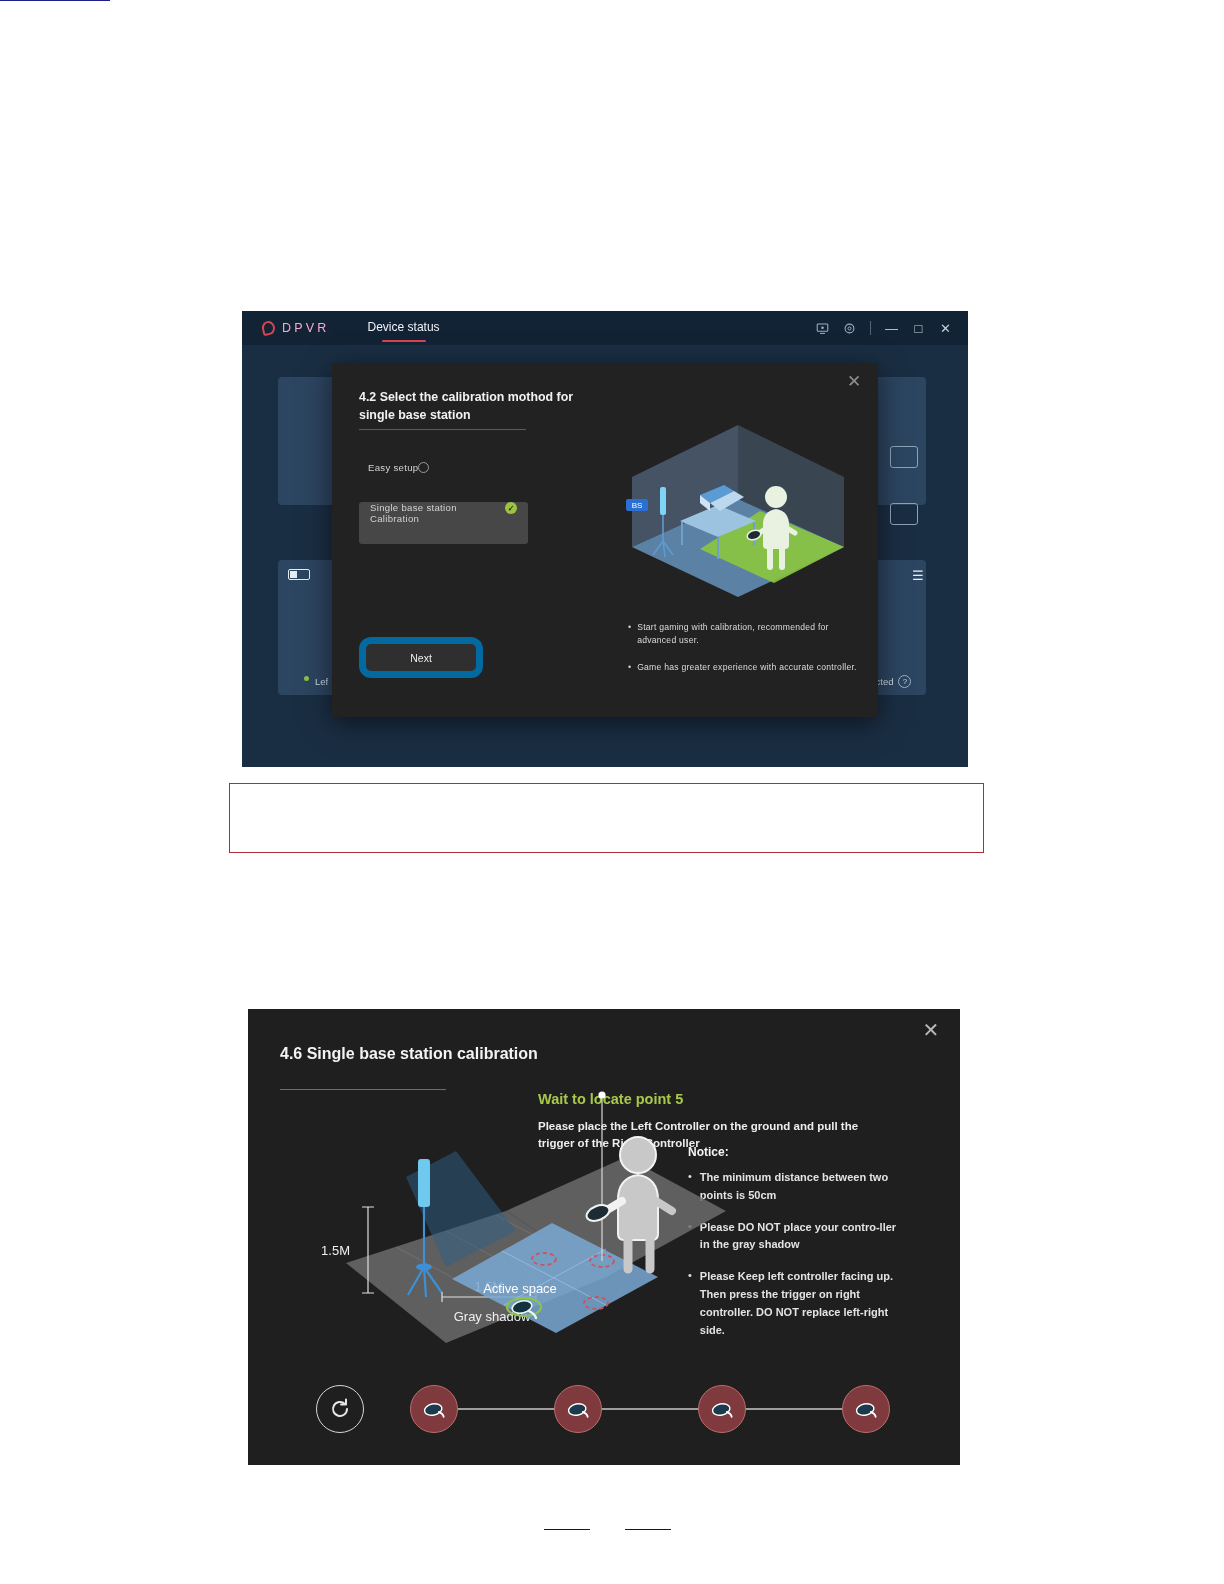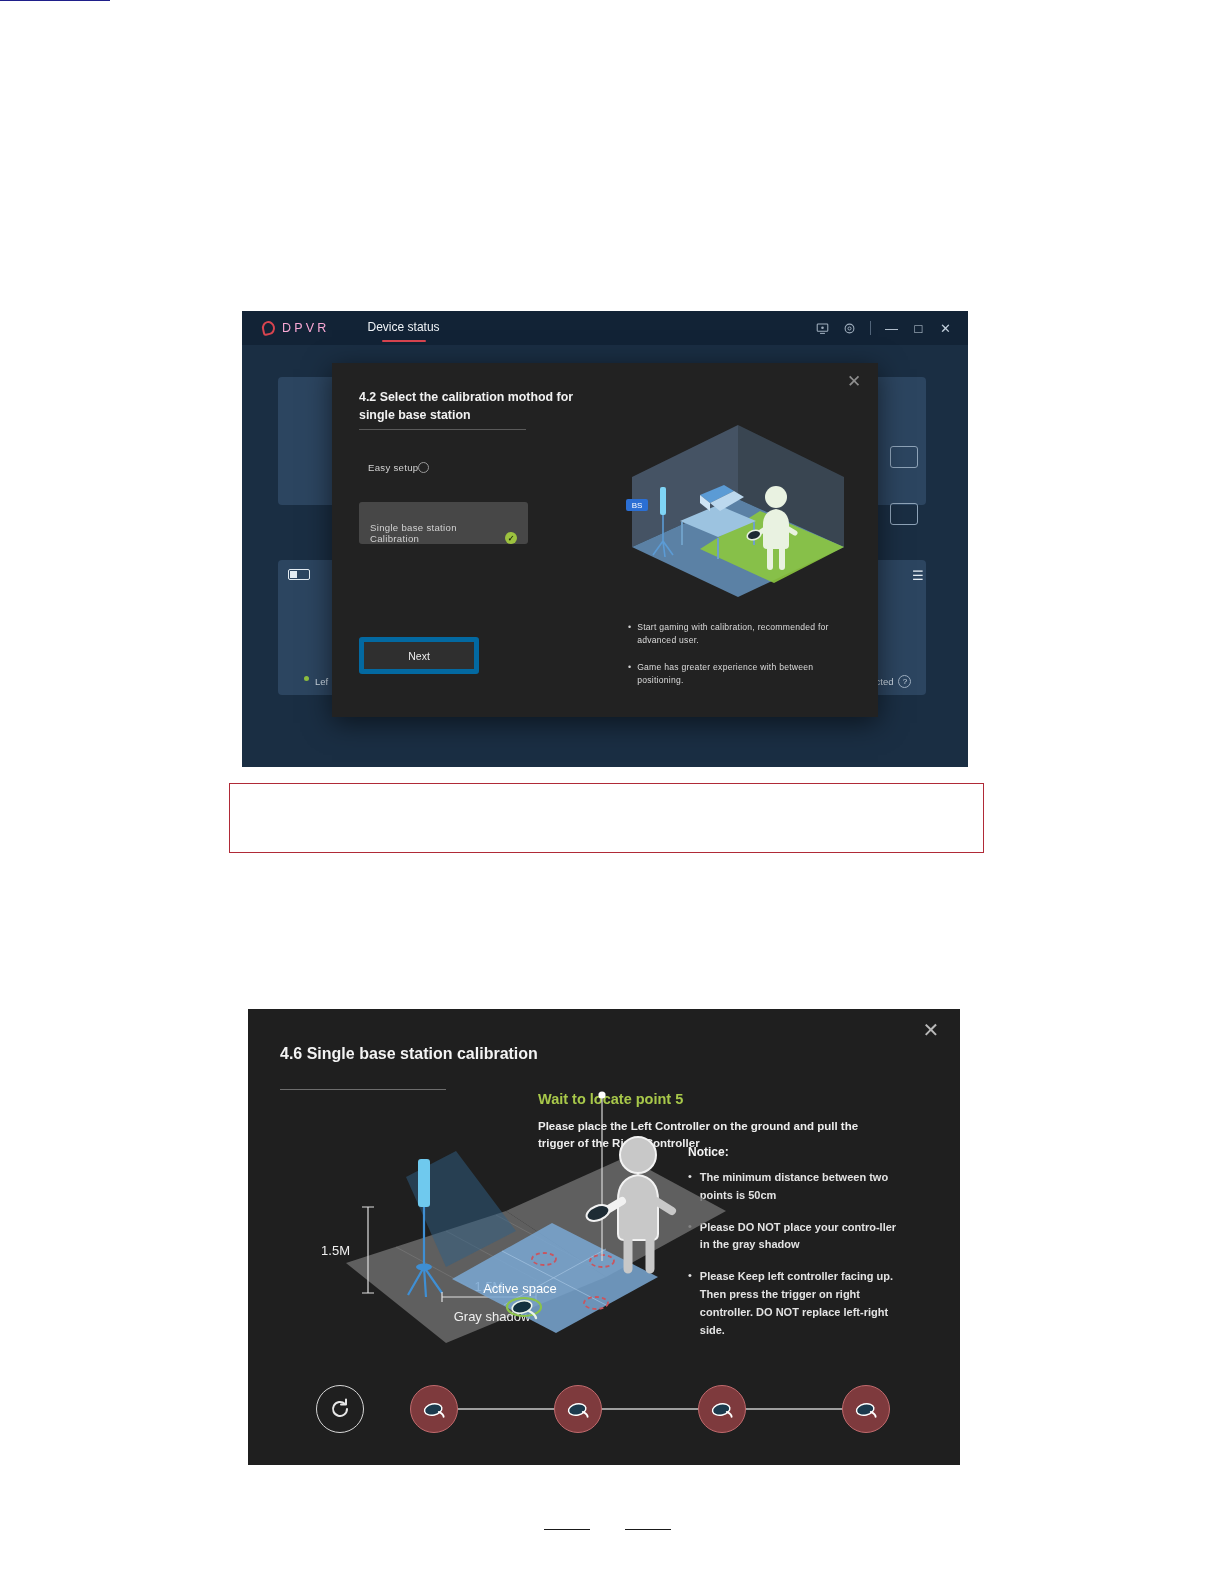--- a/index.html
+++ b/index.html
@@ -91,30 +91,30 @@
   .m-title-rule{position:absolute;left:27px;top:66px;width:167px;height:1px;background:#5a5a5a;}
   .opt-row{
     position:absolute;left:27px;width:169px;height:20px;display:flex;align-items:center;
     justify-content:flex-start;
   }
   .opt-easy{top:94px;padding-left:9px;width:160px;}
   .opt-label{color:#d2d2d2;font-size:9.6px;letter-spacing:.3px;}
   .radio-off{width:9px;height:9px;border:1px solid #9a9a9a;border-radius:50%;}
   .opt-sel{
     position:absolute;left:27px;top:139px;width:169px;height:42px;background:#474747;
-    border-radius:3px;display:flex;align-items:flex-end;justify-content:space-between;
+    border-radius:3px;display:flex;align-items:flex-start;justify-content:space-between;
     padding:0 11px;box-sizing:border-box;
   }
   .radio-on{
     width:12px;height:12px;border-radius:50%;background:#9dc23f;color:#1c2b0c;font-size:8px;
     display:flex;align-items:center;justify-content:center;font-weight:700;
   }
   .next-btn{
     position:absolute;left:27px;top:274px;width:110px;height:27px;
-    background:#2f2f2f;border:5px solid #0369a1;border-radius:3px;color:#ececec;
+    background:#2f2f2f;border:7px solid #0369a1;border-radius:12px;color:#ececec;
     font-size:10.5px;display:flex;align-items:center;justify-content:center;
   }
   .bullets{position:absolute;left:296px;top:258px;width:230px;}
   .bullet{display:flex;gap:6px;margin-bottom:13px;}
   .bullet-dot{color:#cfcfcf;font-size:9px;line-height:1.5;}
   .bullet-tx{color:#dcdcdc;font-size:8.6px;line-height:1.55;letter-spacing:.25px;}
 
   
   .redbox{
     position:absolute;left:229px;top:783px;width:755px;height:70px;
@@ -262,21 +262,21 @@
     </g>
   </svg>
 
   <div class="bullets">
     <div class="bullet">
       <span class="bullet-dot">•</span>
       <span class="bullet-tx">Start gaming with calibration, recommended for advanced user.</span>
     </div>
     <div class="bullet">
       <span class="bullet-dot">•</span>
-      <span class="bullet-tx">Game has greater experience with between positioning.</span>
+      <span class="bullet-tx">Game has greater experience with accurate controller.</span>
     </div>
   </div>
 </div>
 
 <div class="redbox"></div>
 
 <div class="panel">
   <div class="p-close">✕</div>
   <div class="p-title">4.6 Single base station calibration</div>
   <div class="p-rule"></div>

